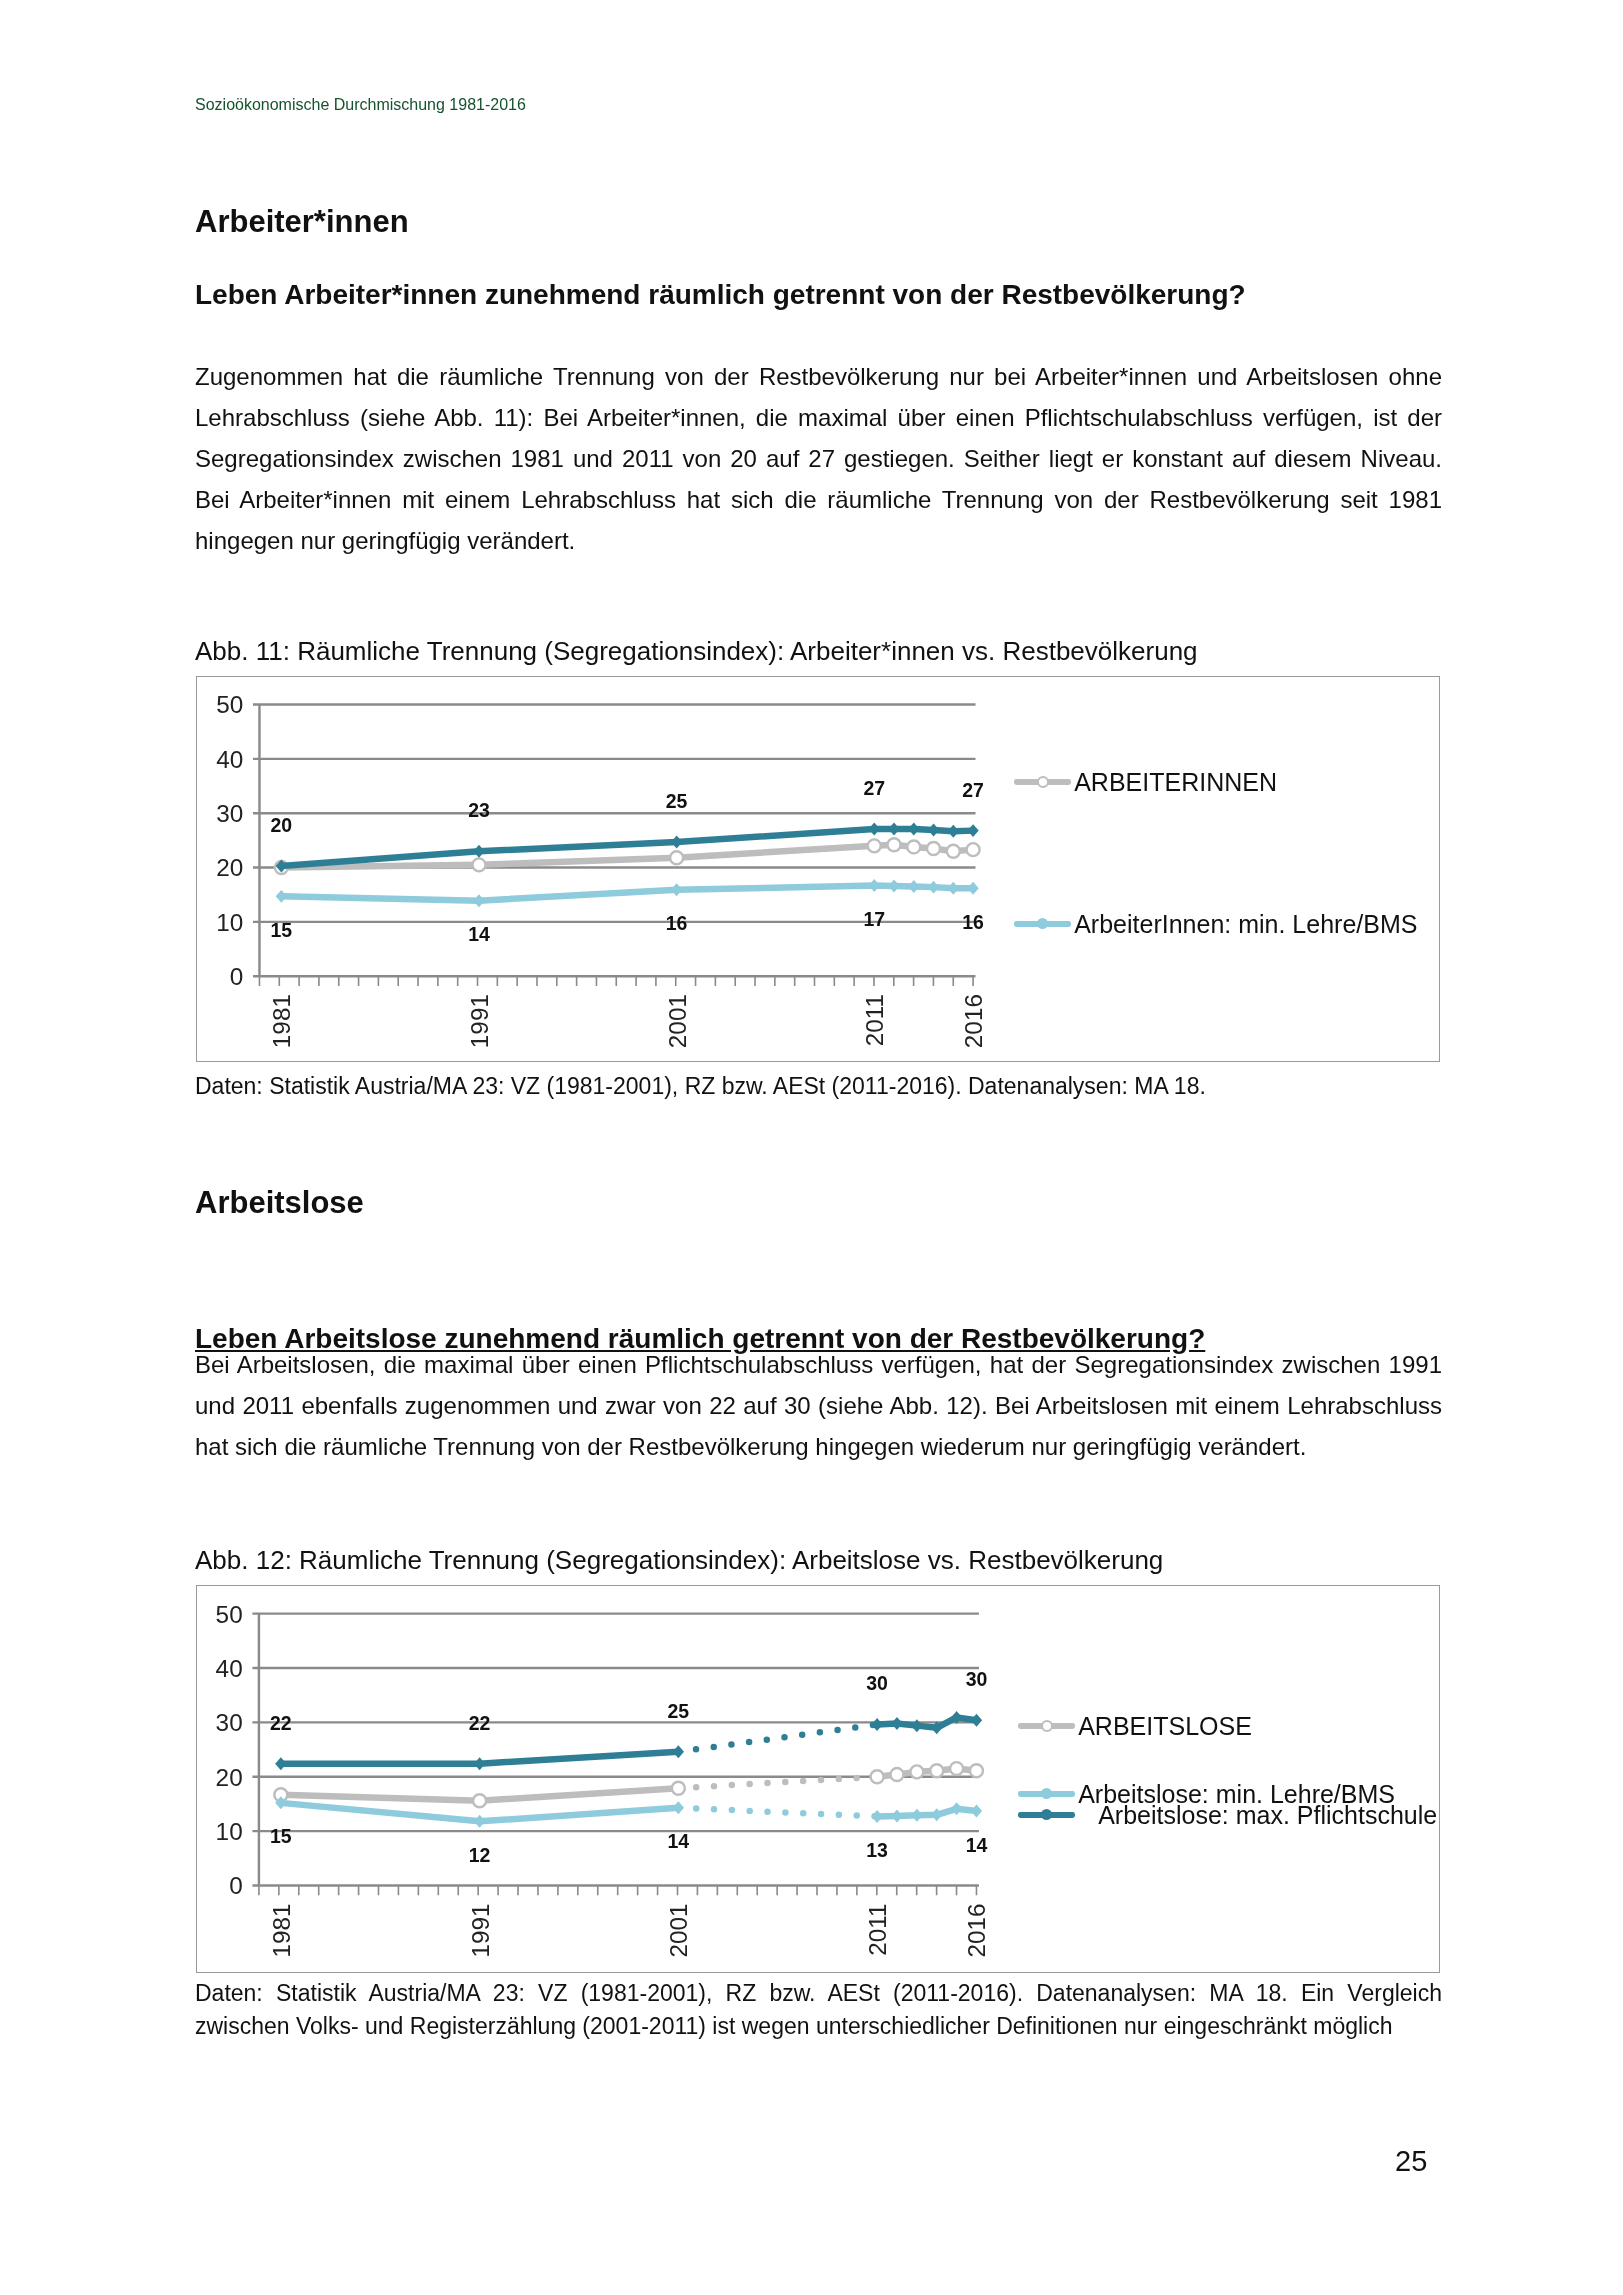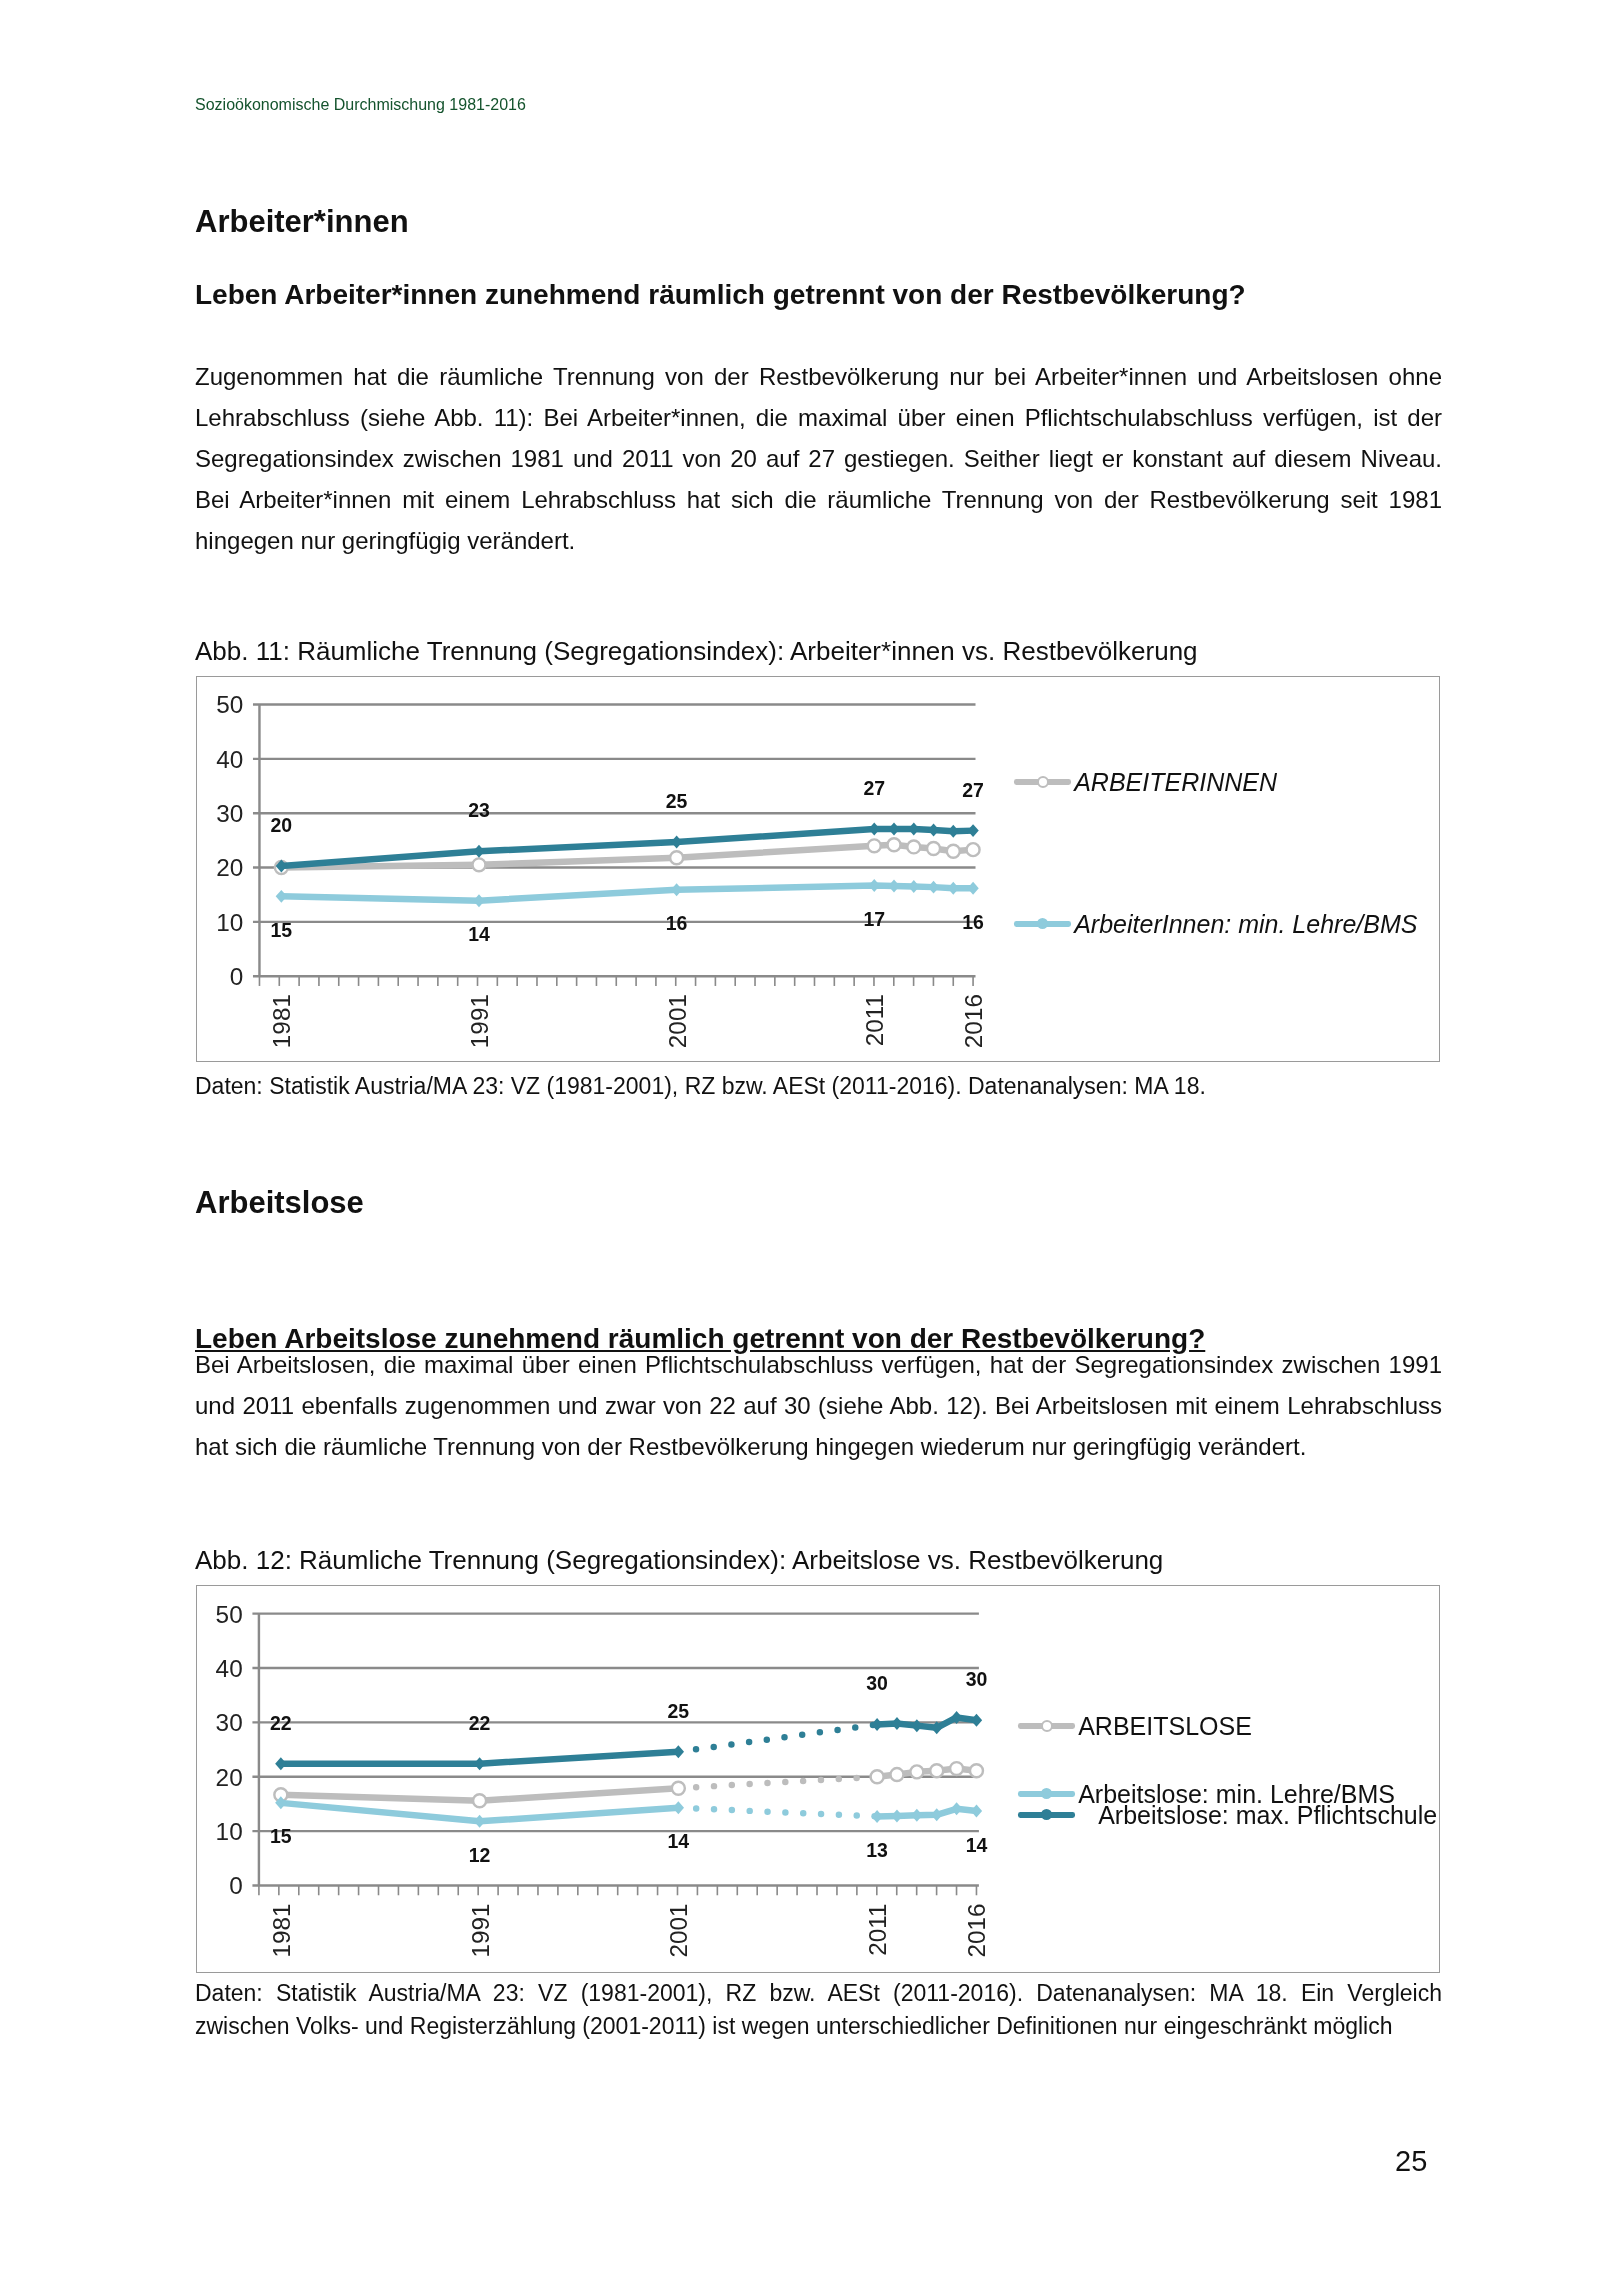--- a/index.html
+++ b/index.html
@@ -124,21 +124,21 @@
       <path d="M882.8857142857142,250.45 L889.8857142857142,258.45 L882.8857142857142,266.45 L875.8857142857142,258.45 Z" fill="#8ecbdc"></path>
       <path d="M907.2571428571429,251.12 L914.2571428571429,259.12 L907.2571428571429,267.12 L900.2571428571429,259.12 Z" fill="#8ecbdc"></path>
       <path d="M931.6285714285714,252.45999999999998 L938.6285714285714,260.46 L931.6285714285714,268.46 L924.6285714285714,260.46 Z" fill="#8ecbdc"></path>
       <path d="M956,252.45999999999998 L963,260.46 L956,268.46 L949,260.46 Z" fill="#8ecbdc"></path>
       <text x="103" y="320.51" text-anchor="middle" font-size="24" font-weight="bold" font-family="Liberation Sans, sans-serif" fill="#111">15</text>
       <text x="346.71428571428567" y="325.87" text-anchor="middle" font-size="24" font-weight="bold" font-family="Liberation Sans, sans-serif" fill="#111">14</text>
       <text x="590.4285714285713" y="312.47" text-anchor="middle" font-size="24" font-weight="bold" font-family="Liberation Sans, sans-serif" fill="#111">16</text>
       <text x="834.1428571428571" y="307.11" text-anchor="middle" font-size="24" font-weight="bold" font-family="Liberation Sans, sans-serif" fill="#111">17</text>
       <text x="956" y="310.46" text-anchor="middle" font-size="24" font-weight="bold" font-family="Liberation Sans, sans-serif" fill="#111">16</text>
     </svg>
-  <div class="legend" style="left:0;top:0;width:100%;height:100%;font-style:italic;">
+  <div class="legend" style="left:0;top:0;width:100%;height:100%;">
     <div class="legend-item" style="left:817px; top:91px;">
       <span class="legend-swatch">
           <span class="ln" style="background:#bdbdbd"></span>
           <span class="mk" style="background:#fff;border:2.4px solid #bdbdbd;width:8px;height:8px;"></span>
         </span>
       <span>ARBEITERINNEN</span>
     </div>
     <div class="legend-item" style="left:817px; top:233px;">
       <span class="legend-swatch">
           <span class="ln" style="background:#8ecbdc"></span>

